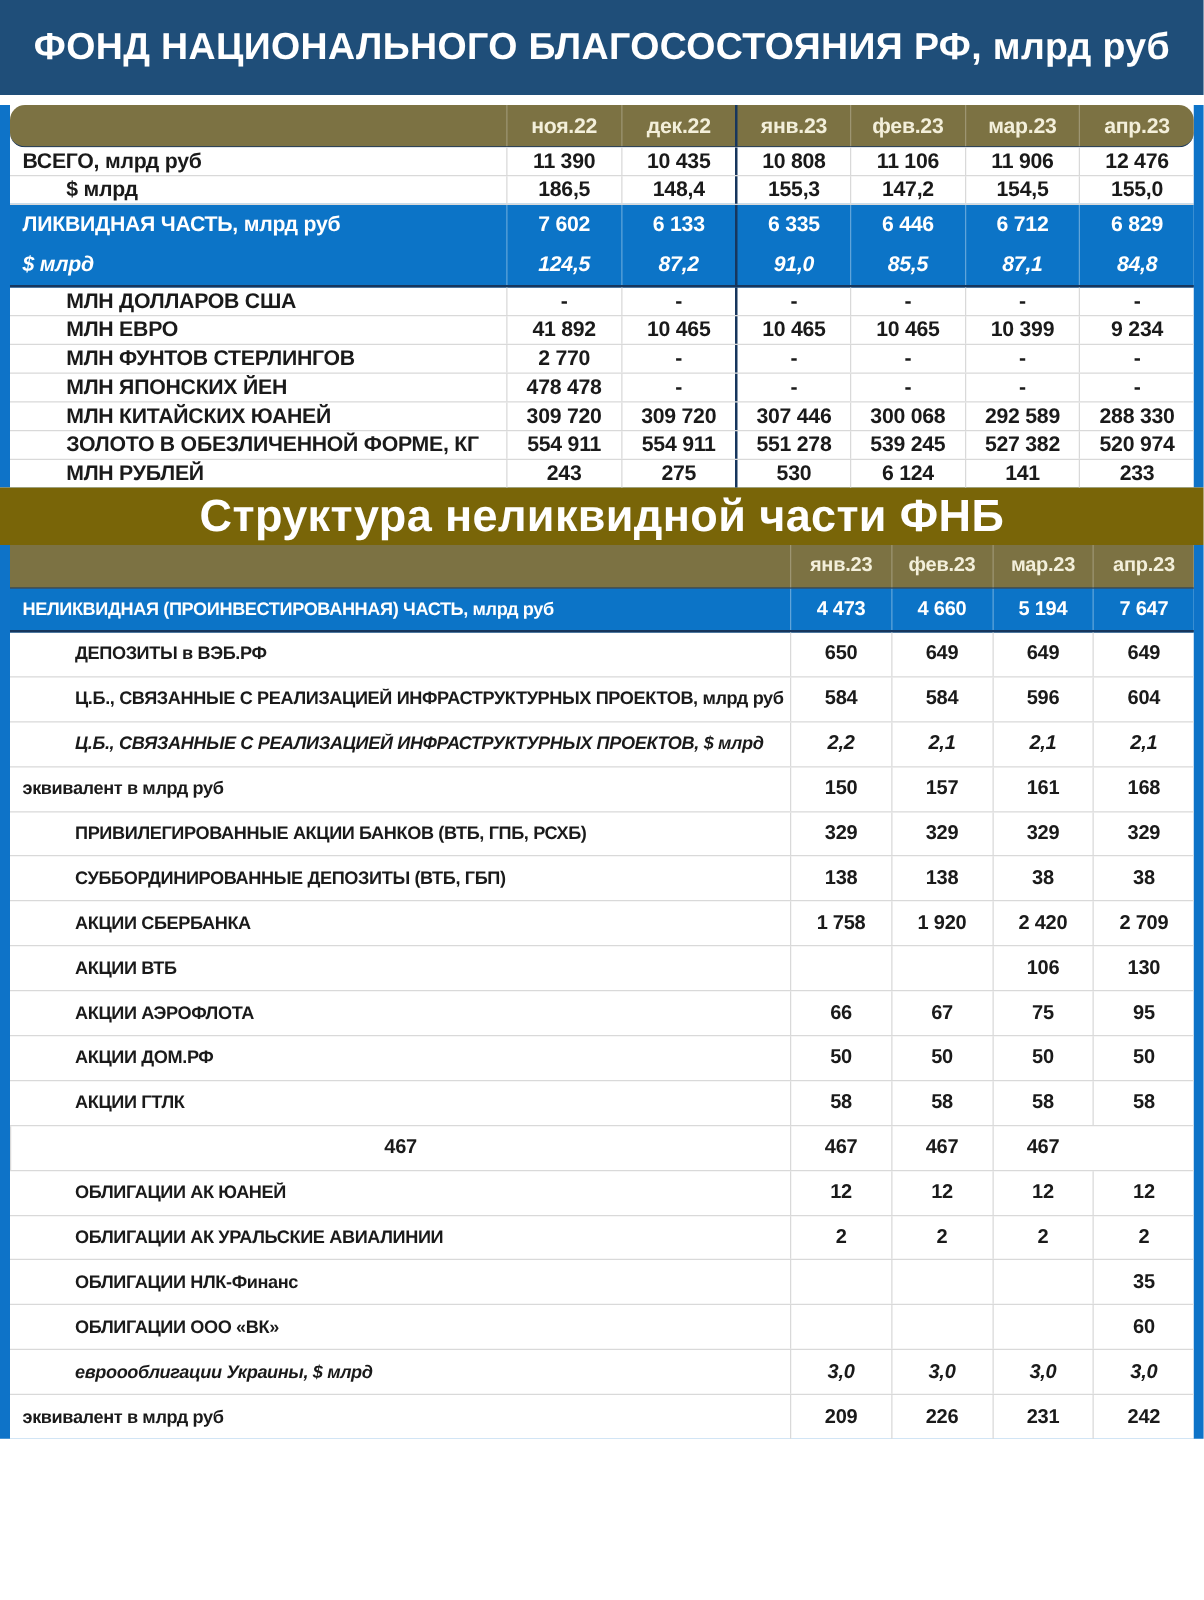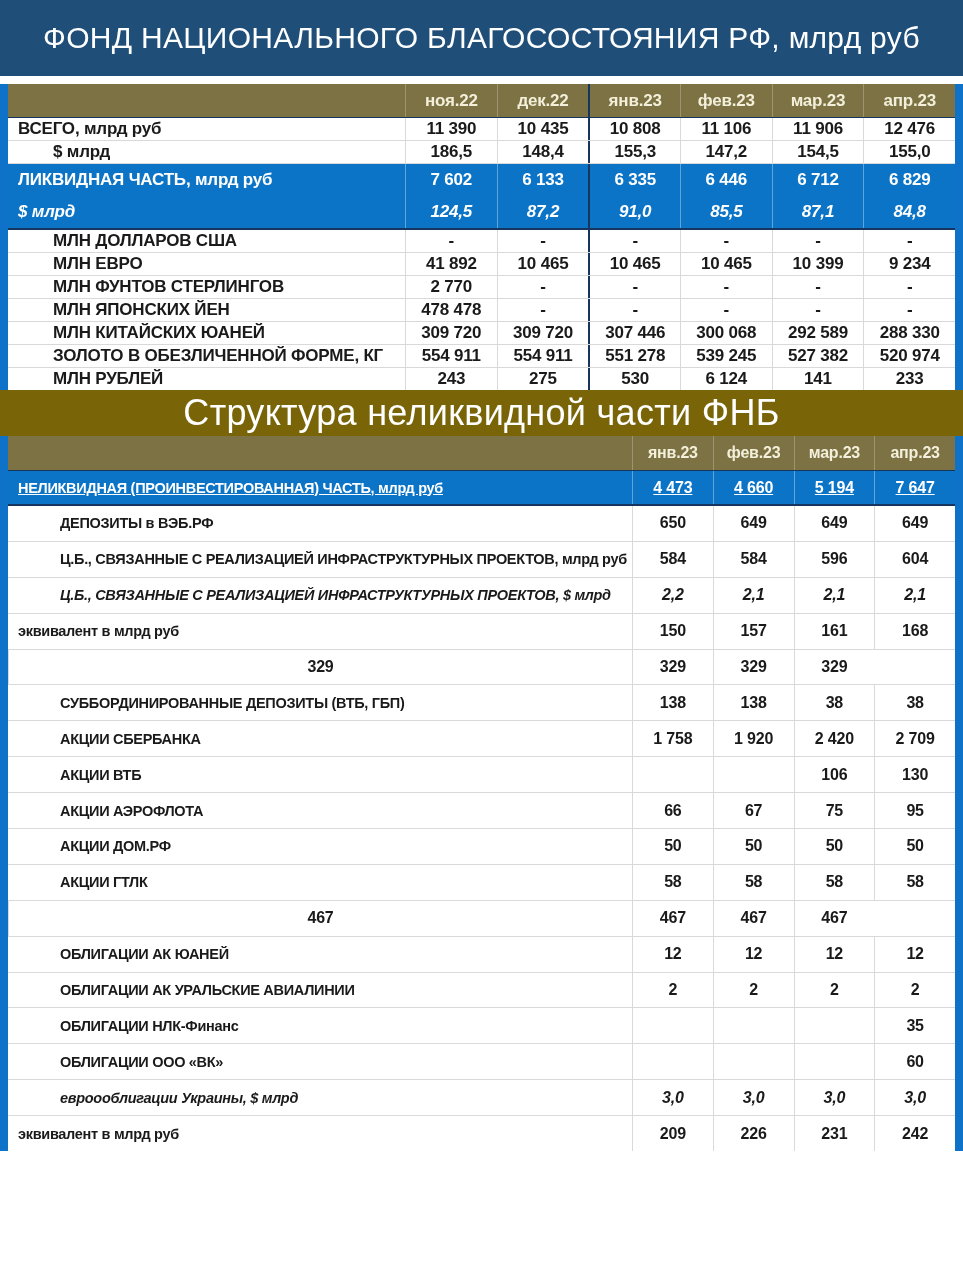--- a/index.html
+++ b/index.html
@@ -8,33 +8,33 @@
     font-family:"Liberation Sans","DejaVu Sans",sans-serif;
     -webkit-font-smoothing:antialiased;
   }
   :root{
     --frame-blue:#0E73C8;--title1-bg:#1F4E79;--header-olive:#7C7243;
     --header-text:#F3EFDA;--highlight-blue:#0C74C7;--title2-bg:#796508;
     --text-dark:#1A1A1A;--grid-line:#D9D9D9;--dark-line:#17365D;
   }
   .band{
     width:963px;display:flex;align-items:center;justify-content:center;
-    color:#fff;font-weight:normal;letter-spacing:.3px;
+    color:#fff;font-weight:bold;letter-spacing:.3px;
   }
   .title1{height:76px;background:var(--title1-bg);font-size:30px;}
   .title2{height:46px;background:var(--title2-bg);font-size:36px;}
   .gap{height:8px;background:#fff;}
   .tablewrap{background:var(--frame-blue);padding:0 8px;}
   .table{background:#fff;color:var(--text-dark);}
   .row{display:grid;align-items:center;}
   #table1 .row{grid-template-columns:397px repeat(6,1fr);height:22px;}
   #table2 .row{grid-template-columns:624px repeat(4,1fr);height:34.9px;}
   #table1 .row.hl{height:32px;}
-  #table2 .row.hl{height:33px;text-decoration:underline;}
-  #table1 .hrow{height:33px;}
+  #table2 .row.hl{height:33px;}
+  #table1 .hrow{height:33px;border-radius:12px;}
   #table2 .hrow{height:34px;}
   .row + .row{border-top:1px solid var(--grid-line);}
   .row.hl + .row.hl{border-top:0;}
   .dark-bottom{border-bottom:2px solid var(--dark-line);}
   .dark-bottom + .row{border-top:0;}
   .hrow{background:var(--header-olive);color:var(--header-text);border-bottom:1px solid var(--dark-line);}
   .hrow + .row{border-top:0;}
   .hl{background:var(--highlight-blue);color:#fff;}
   .lbl{
     text-align:left;font-weight:bold;font-size:17px;letter-spacing:-.2px;
@@ -218,20 +218,21 @@
         <div class="val">2,1</div>
       </div>
       <div class="row style-sub2">
         <div class="lbl">эквивалент в млрд руб</div>
         <div class="val">150</div>
         <div class="val">157</div>
         <div class="val">161</div>
         <div class="val">168</div>
       </div>
       <div class="row style-sub">
+        <div class="lbl">ПРИВИЛЕГИРОВАННЫЕ АКЦИИ БАНКОВ (ВТБ, ГПБ, РСХБ)</div>
         <div class="val">329</div>
         <div class="val">329</div>
         <div class="val">329</div>
         <div class="val">329</div>
       </div>
       <div class="row style-sub">
         <div class="lbl">СУББОРДИНИРОВАННЫЕ ДЕПОЗИТЫ (ВТБ, ГБП)</div>
         <div class="val">138</div>
         <div class="val">138</div>
         <div class="val">38</div>

